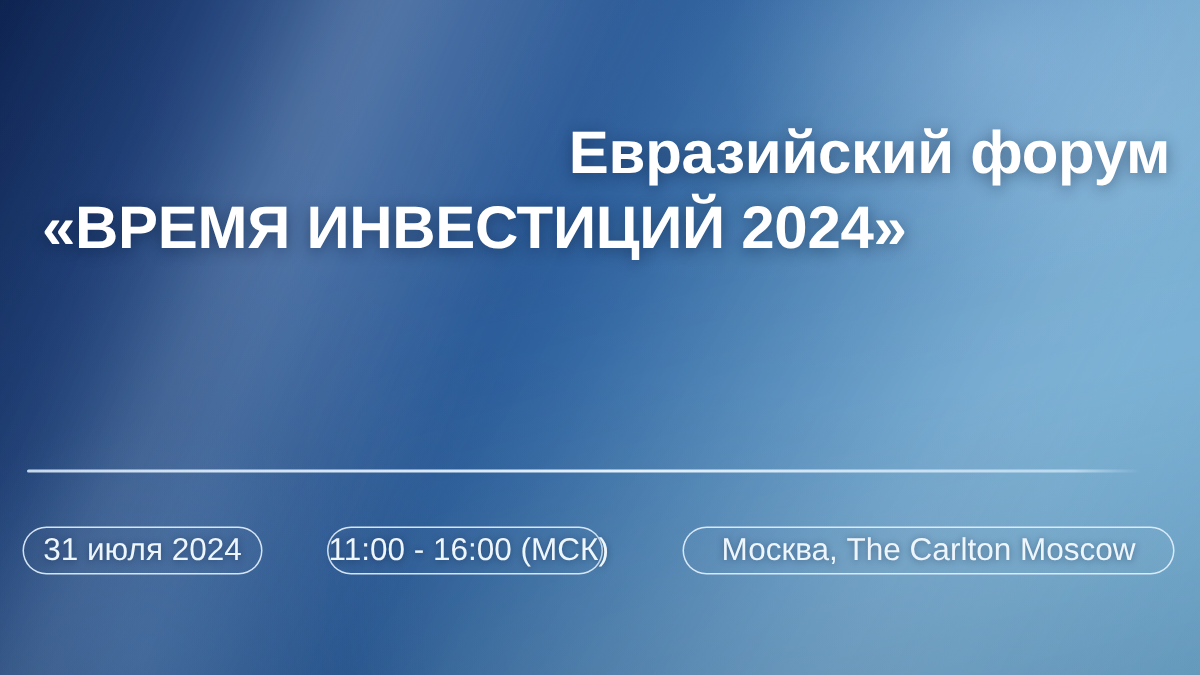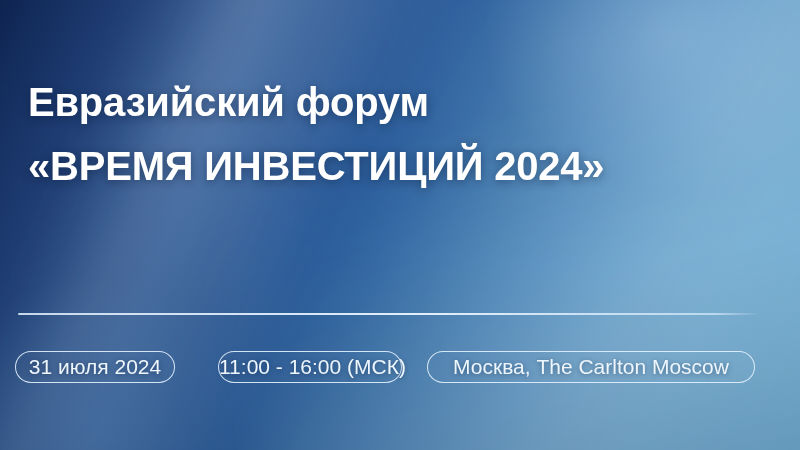--- a/index.html
+++ b/index.html
@@ -115,22 +115,22 @@
     left: 28px;
     top: 50px;
     width: 752px;
     color: #ffffff;
     font-weight: 700;
     font-size: 40px;
     line-height: 50px;
     letter-spacing: -0.2px;
     text-shadow: 0 2px 10px rgba(6,22,52,0.45);
   }
-  #headline .l1 { display: block; }
-  #headline .l2 { display: block; margin-top: 14px; }
+  #headline .l1 { display: block; text-align: right; }
+  #headline .l2 { display: block; }
 
   
   #description {
     position: absolute;
     left: 30px;
     top: 181px;
     width: 742px;
     color: #f2f7fc;
     font-weight: 700;
     font-size: 16.5px;
@@ -173,21 +173,21 @@
     font-size: 21px;
     font-weight: 400;
     line-height: 30px;
     text-align: center;
     white-space: nowrap;
     text-shadow: 0 1px 5px rgba(6,22,52,0.40);
     background: rgba(255,255,255,0.015);
   }
   .pill-date  { left: 0px;   width: 160px; }
   .pill-time  { left: 203px; width: 184px; }
-  .pill-place { left: 412px; width: 328px; }
+  .pill-place { left: 440px; width: 328px; }
 </style>
 </head>
 <body>
 
 <div id="banner">
 
   <div class="ray ray-a"></div>
   <div class="ray ray-b"></div>
   <div class="ray ray-c"></div>
   <div class="ray ray-d"></div>

